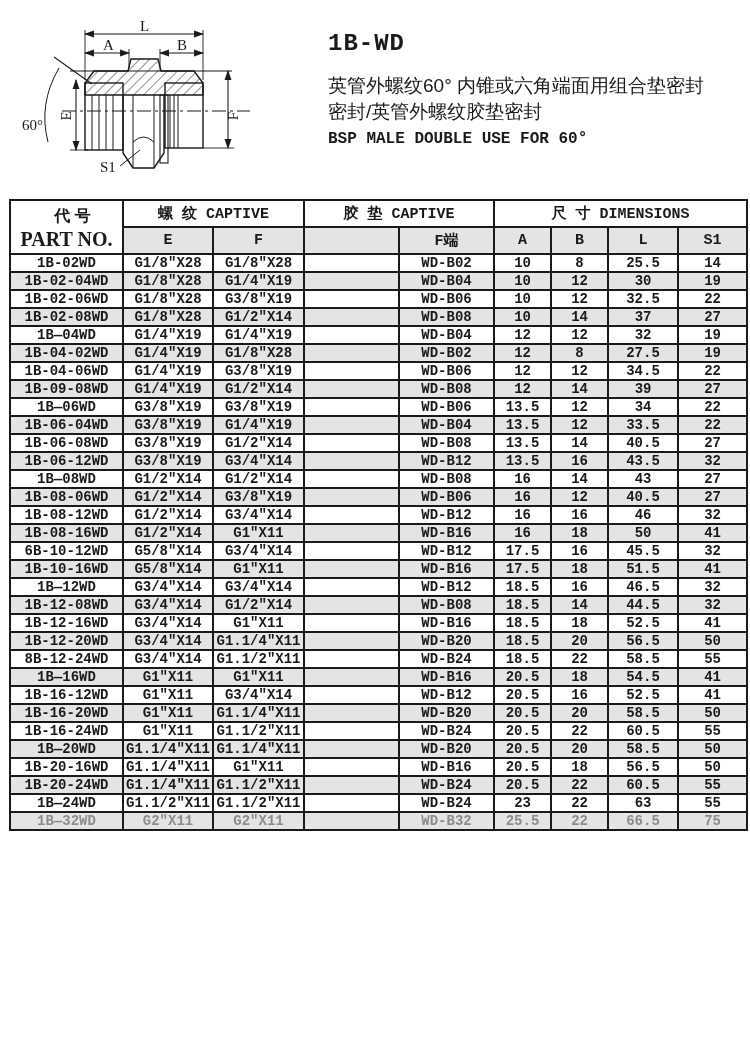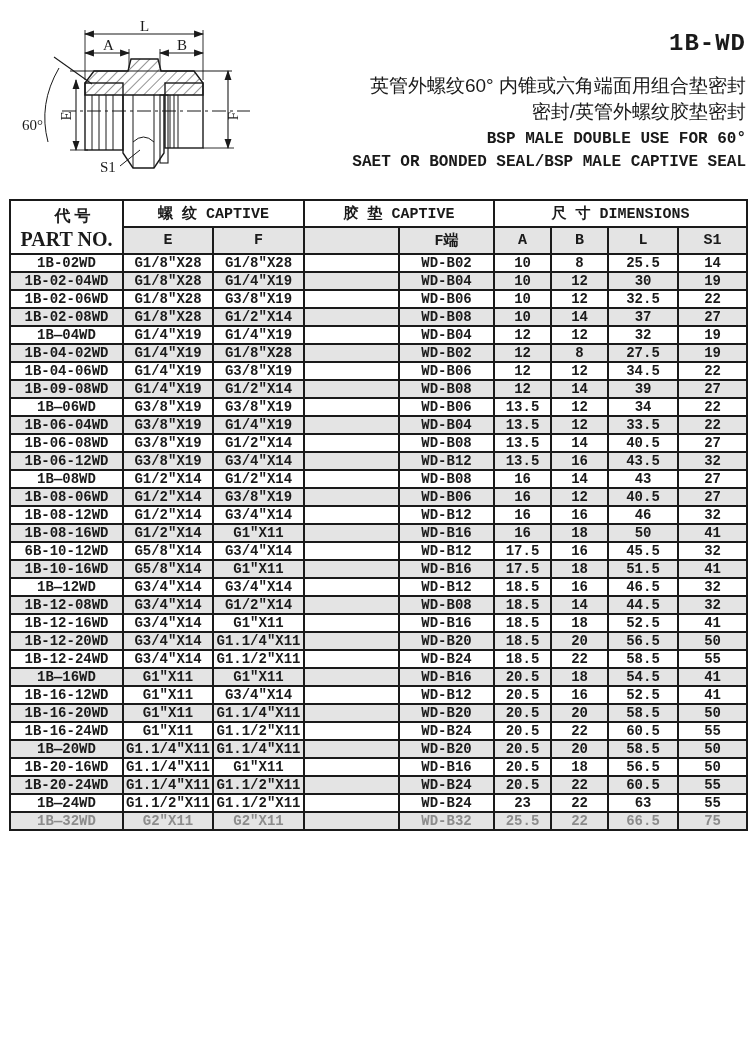--- a/index.html
+++ b/index.html
@@ -6,40 +6,40 @@
   body{
     width:750px;height:1042px;background:#ffffff;position:relative;
     font-family:"Liberation Mono","DejaVu Sans Mono",monospace;
     color:#1a1a1a;overflow:hidden;
   }
   
   .drawing{position:absolute;left:10px;top:20px;width:330px;height:172px;}
   .drawing svg{width:100%;height:100%;}
   .drawing text{font-family:"Liberation Serif","DejaVu Serif",serif;font-size:15px;fill:#1a1a1a;}
   
-  .titleblock{position:absolute;left:328px;top:30px;width:418px;text-align:right;}
+  .titleblock{position:absolute;left:328px;top:30px;width:418px;text-align:left;}
   .tb-model{font-size:24px;font-weight:bold;letter-spacing:1px;margin-bottom:16px;}
   .tb-cn{font-family:"Liberation Sans","DejaVu Sans",sans-serif;font-size:19px;font-weight:normal;line-height:26px;}
   .tb-en{font-size:16px;font-weight:bold;line-height:23px;letter-spacing:0px;white-space:nowrap;}
   .tb-en1{margin-top:3px;}
   
   table.spec{
     position:absolute;left:9px;top:199px;width:737px;
     border-collapse:collapse;table-layout:fixed;
     font-size:14px;font-weight:bold;
   }
   table.spec th,table.spec td{
     border:2px solid #1a1a1a;text-align:center;vertical-align:middle;
     padding:0;overflow:hidden;white-space:nowrap;
   }
   thead tr{height:27px;}
   thead .hdr-mix{font-size:15px;}
   thead tr.sub th{background:#e4e4e4;font-size:15px;}
   thead th.partno{background:#ffffff;}
-  .partno .cn{font-family:Liberation Serif, serif;font-size:16px;line-height:24px;padding-left:12px;}
+  .partno .cn{font-family:Liberation Sans, sans-serif;font-size:16px;line-height:24px;padding-left:12px;}
   .partno .en{font-size:20px;line-height:22px;font-family:Liberation Serif, serif;}
   tbody tr{height:15px;}
   tbody tr:nth-child(even){background:#e4e4e4;}
   tbody tr.faded td{color:#8c8c8c;}
 </style>
 </head>
 <body>
 
 <div class="drawing">
   <svg viewBox="0 0 330 172" xmlns="http://www.w3.org/2000/svg">
@@ -106,21 +106,20 @@
     <text x="228" y="96" transform="rotate(-90 228 96)" text-anchor="middle">F</text>
     <text x="90" y="152">S1</text>
   </svg>
 </div>
 
 <div class="titleblock">
   <div class="tb-model">1B-WD</div>
   <div class="tb-cn">英管外螺纹60° 内锥或六角端面用组合垫密封</div>
   <div class="tb-cn">密封/英管外螺纹胶垫密封</div>
   <div class="tb-en tb-en1">BSP MALE DOUBLE USE FOR 60°</div>
-  <div class="tb-en">SAET OR BONDED SEAL/BSP MALE CAPTIVE SEAL</div>
 </div>
 
 <table class="spec">
   <colgroup>
     <col style="width:113px">
       <col style="width:90px">
       <col style="width:91px">
     <col style="width:95px">
       <col style="width:95px">
       <col style="width:57px">
@@ -386,21 +385,21 @@
         <td>G3/4″X14</td>
         <td>G1.1/4″X11</td>
         <td></td>
         <td>WD-B20</td>
         <td>18.5</td>
         <td>20</td>
         <td>56.5</td>
         <td>50</td>
       </tr>
       <tr>
-        <td>1B-12-24WD</td>
+        <td>8B-12-24WD</td>
         <td>G3/4″X14</td>
         <td>G1.1/2″X11</td>
         <td></td>
         <td>WD-B24</td>
         <td>18.5</td>
         <td>22</td>
         <td>58.5</td>
         <td>55</td>
       </tr>
       <tr>

